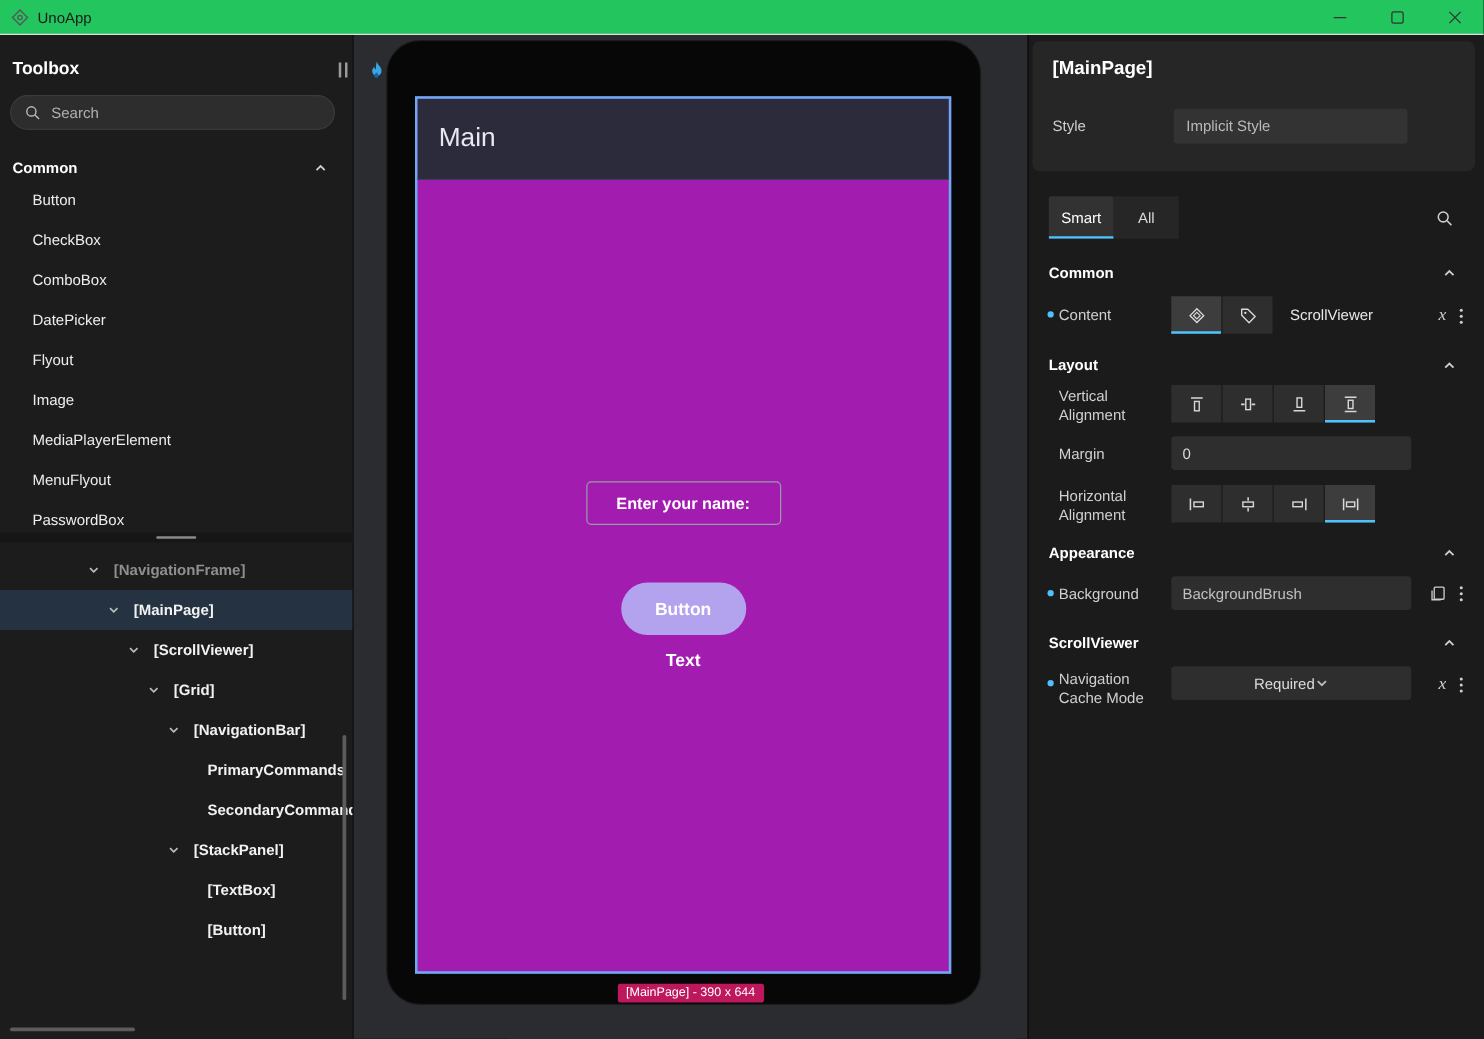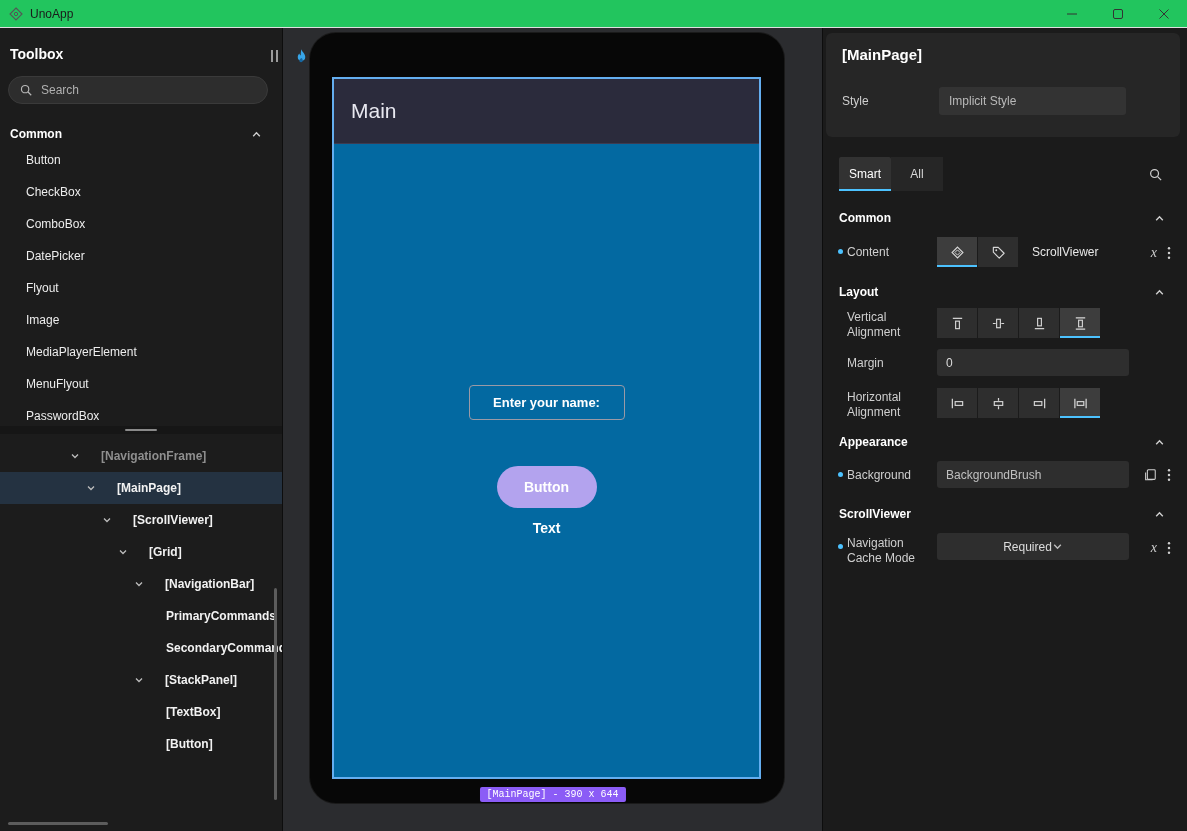--- a/index.html
+++ b/index.html
@@ -39,21 +39,21 @@
     font-weight:bold; font-size:12px; color:#fff; }
   .tb-item { height:32px; display:flex; align-items:center; padding-left:26px;
     color:#ededed; font-size:12px; }
 
   .splitter { height:8px; background:#161616; position:relative; }
   .splitter .grip { position:absolute; left:125px; top:3px; width:32px; height:2px; background:#8a8a8a; border-radius:1px; }
 
   
   .elements { flex:1; position:relative; overflow:hidden; }
   .tree { margin-top:6px; }
-  .tree-row { height:32px; display:flex; align-items:center; gap:21px;
+  .tree-row { height:32px; display:flex; align-items:center; gap:11px;
     font-weight:600; font-size:12px; color:#f2f2f2; }
   .tree-row.dim .tree-label { color:#8f8f8f; }
   .tree-row.selected { background:#243241; }
   .tree-row .cv { color:#bdbdbd; }
   .d0{padding-left:70px} .d1{padding-left:86px} .d2{padding-left:102px}
   .d3{padding-left:118px} .d4{padding-left:134px} .leaf{padding-left:166px}
   .v-scrollbar { position:absolute; left:274px; top:154px; width:3px; height:212px; background:#5c5c5c; border-radius:2px; }
   .h-scrollbar { position:absolute; left:8px; bottom:6px; width:100px; height:3px; background:#5c5c5c; border-radius:2px; }
 
   
@@ -61,37 +61,37 @@
     display:flex; align-items:center; gap:14px; color:#d2d2d2; }
   .tool-btn { width:18px; height:22px; display:flex; align-items:center; justify-content:center; }
   .drag-handle { display:flex; gap:3px; }
   .drag-handle i { display:block; width:2px; height:12px; background:#9a9a9a; }
   .disabled { color:#7a7a7a; }
 
   
   .phone { position:absolute; left:27px; top:5px; width:474px; height:770px;
     background:#070707; border-radius:26px; box-shadow:0 0 0 1px #1a1a1a; }
   .screen { position:absolute; left:22px; right:23px; top:44px; bottom:24px;
-    border:2px solid #64aef0; background:#0369a1; overflow:hidden; }
+    border:2px solid #64aef0; background:#a21caf; overflow:hidden; }
   .page-header { height:65px; background:#2b2b3c; border-bottom:1px solid #3c3c52;
     display:flex; align-items:center; padding-left:17px;
     font-size:21px; color:#e8e8f0; }
   .canvas-textbox { position:absolute; left:50%; transform:translateX(-50%);
     top:306px; width:156px; height:35px; border:1px solid #9a9aa6; border-radius:4px;
     display:flex; align-items:center; justify-content:center;
     color:#fff; font-weight:bold; font-size:13px; }
   .canvas-button { position:absolute; left:50%; transform:translateX(-50%);
     top:387px; width:100px; height:42px; border-radius:21px; border:none;
     background:#b3a3ee; color:#fff; font-size:14px; font-weight:600;
     display:flex; align-items:center; justify-content:center; font-family:inherit; }
   .canvas-text { position:absolute; left:50%; transform:translateX(-50%);
     top:441px; color:#fff; font-weight:bold; font-size:14px; }
   .size-badge { position:absolute; left:50%; transform:translateX(-50%); top:759px;
-    background:#8b5cf6; color:#fff; font-size:10px; padding:2px 7px; border-radius:2px;
-    white-space:nowrap; z-index:5;font-family:Liberation Mono, monospace; }
+    background:#be185d; color:#fff; font-size:10px; padding:2px 7px; border-radius:2px;
+    white-space:nowrap; z-index:5; }
 
   
   .insp-card { position:absolute; left:3px; top:5px; width:354px; height:104px;
     background:#262626; border-radius:6px; }
   .insp-title { position:absolute; left:16px; top:13px; font-size:15px; font-weight:bold; color:#fff; }
   .style-label { position:absolute; left:16px; top:61px; color:#cfcfcf; }
   .style-input { position:absolute; left:113px; top:54px; width:187px; height:28px;
     background:#333; border-radius:3px; color:#b9b9b9; display:flex; align-items:center; padding-left:10px; }
 
   .tabs { position:absolute; left:16px; top:129px; height:34px; display:flex; }

